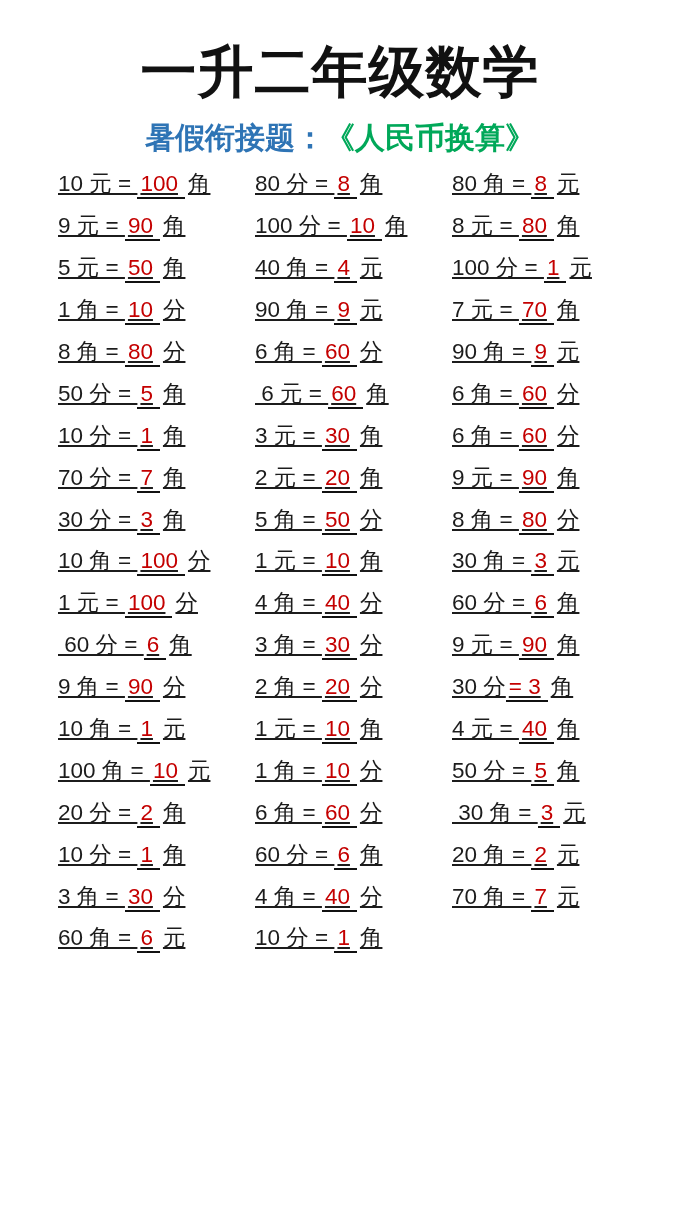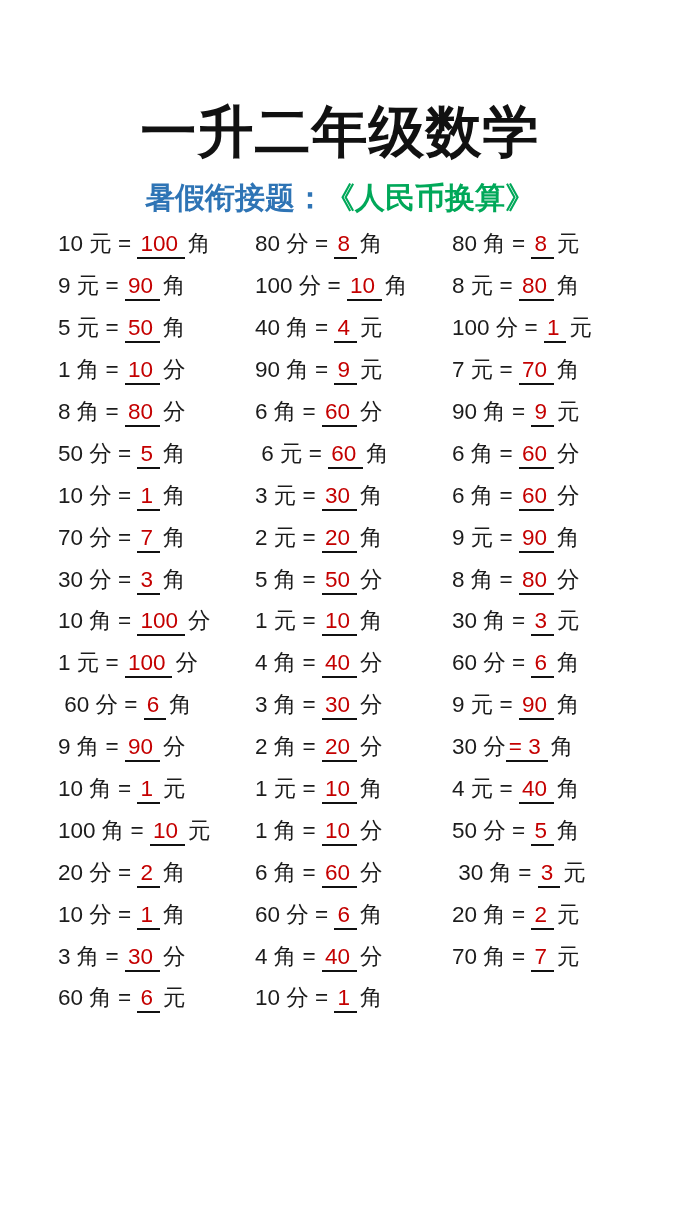--- a/index.html
+++ b/index.html
@@ -2,21 +2,21 @@
 <html style="--title-black: #111111; --text-black: #1c1c1c; --answer-red: #c40000; --underline-black: #111111; --subtitle-blue: #2e74b5; --subtitle-green: #00a859; --bg: #ffffff;"><head>
 <meta charset="utf-8">
 <style>
   html, body { margin:0; padding:0; }
   body {
     width:680px; height:1209px;
     background:var(--bg,#ffffff);
     font-family:"Liberation Sans","DejaVu Sans",sans-serif;
     overflow:hidden;
   }
-  .page { padding-top:100px; }
+  .page { padding-top:40px; }
   .title {
     margin:0;
     text-align:center;
     font-size:56px;
     line-height:1.15;
     font-weight:700;
     letter-spacing:1px;
     color:var(--title-black,#111111);
   }
   .subtitle {
@@ -33,20 +33,21 @@
     display:grid;
     grid-template-columns:197px 197px auto;
     margin:7px 20px 0 58px;
   }
   .cell {
     height:41.9px;
     line-height:41.9px;
     font-size:22.5px;
     color:var(--text-black,#1c1c1c);
     white-space:pre;
+    text-decoration:underline;
   }
   .eq-ans {
     color:var(--answer-red,#c40000);
     border-bottom:2.2px solid var(--underline-black,#111111);
     padding:0 7px 1px 3px;
   }
   .eq-right { margin-left:3px; }
 </style>
 </head>
 <body>

